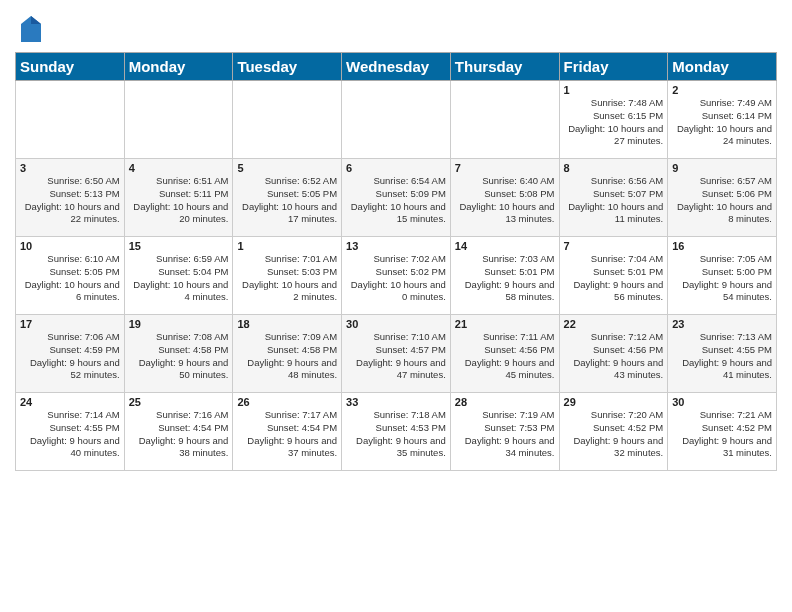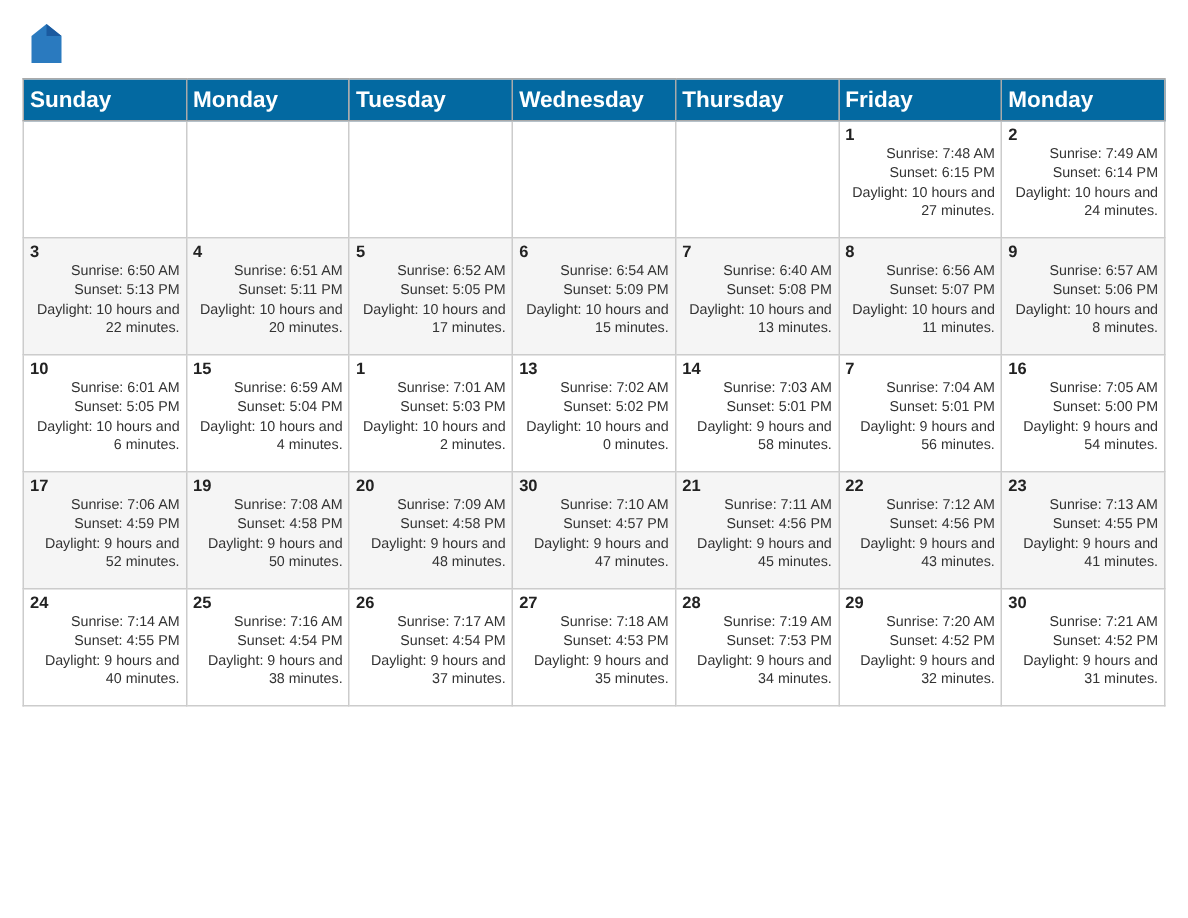--- a/index.html
+++ b/index.html
@@ -186,21 +186,21 @@
           <td>
             <span class="day-num">9</span>
             <div class="day-info">Sunrise: 6:57 AM
 Sunset: 5:06 PM
 Daylight: 10 hours and 8 minutes.</div>
           </td>
         </tr>
         <tr>
           <td>
             <span class="day-num">10</span>
-            <div class="day-info">Sunrise: 6:01 AM
+            <div class="day-info">Sunrise: 6:10 AM
 Sunset: 5:05 PM
 Daylight: 10 hours and 6 minutes.</div>
           </td>
           <td>
             <span class="day-num">15</span>
             <div class="day-info">Sunrise: 6:59 AM
 Sunset: 5:04 PM
 Daylight: 10 hours and 4 minutes.</div>
           </td>
           <td>
@@ -241,21 +241,21 @@
 Sunset: 4:59 PM
 Daylight: 9 hours and 52 minutes.</div>
           </td>
           <td>
             <span class="day-num">19</span>
             <div class="day-info">Sunrise: 7:08 AM
 Sunset: 4:58 PM
 Daylight: 9 hours and 50 minutes.</div>
           </td>
           <td>
-            <span class="day-num">20</span>
+            <span class="day-num">18</span>
             <div class="day-info">Sunrise: 7:09 AM
 Sunset: 4:58 PM
 Daylight: 9 hours and 48 minutes.</div>
           </td>
           <td>
             <span class="day-num">30</span>
             <div class="day-info">Sunrise: 7:10 AM
 Sunset: 4:57 PM
 Daylight: 9 hours and 47 minutes.</div>
           </td>
@@ -291,21 +291,21 @@
 Sunset: 4:54 PM
 Daylight: 9 hours and 38 minutes.</div>
           </td>
           <td>
             <span class="day-num">26</span>
             <div class="day-info">Sunrise: 7:17 AM
 Sunset: 4:54 PM
 Daylight: 9 hours and 37 minutes.</div>
           </td>
           <td>
-            <span class="day-num">27</span>
+            <span class="day-num">33</span>
             <div class="day-info">Sunrise: 7:18 AM
 Sunset: 4:53 PM
 Daylight: 9 hours and 35 minutes.</div>
           </td>
           <td>
             <span class="day-num">28</span>
             <div class="day-info">Sunrise: 7:19 AM
 Sunset: 7:53 PM
 Daylight: 9 hours and 34 minutes.</div>
           </td>

